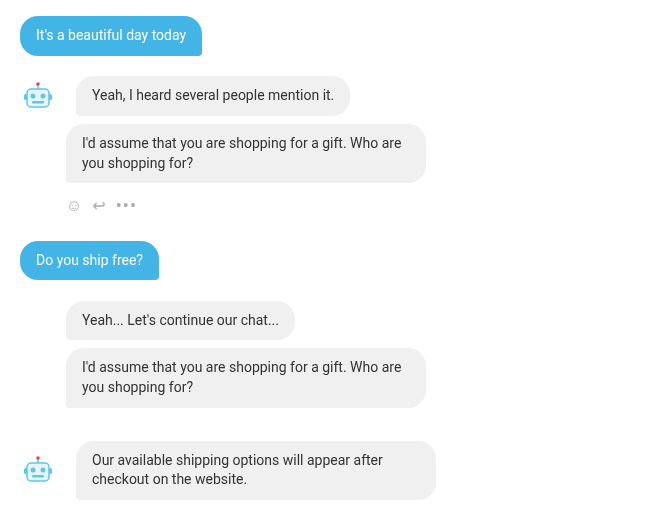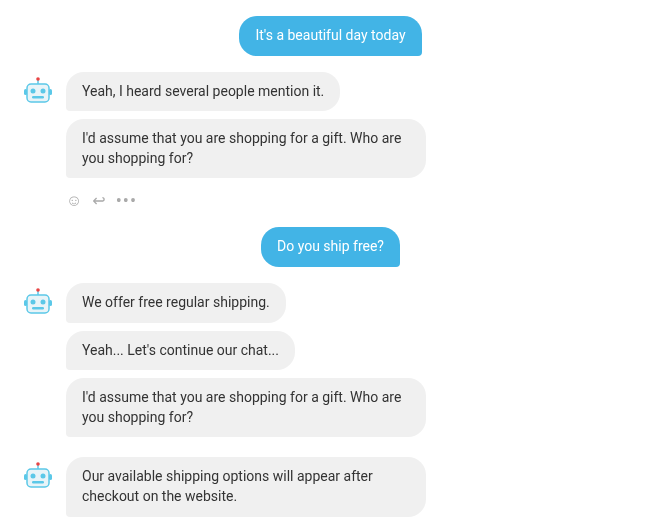--- a/index.html
+++ b/index.html
@@ -23,39 +23,39 @@
       padding: 16px 20px;
       display: flex;
       flex-direction: column;
       gap: 6px;
       overflow-y: auto;
     }
 
     
     .message-row-user {
       display: flex;
-      justify-content: center;
+      justify-content: flex-start;
       margin-bottom: 4px;
     }
 
     .bubble-user {
       background: #42b4e6;
       color: #ffffff;
       border-radius: 18px 18px 4px 18px;
       padding: 10px 16px;
       max-width: 240px;
       font-size: 14px;
       line-height: 1.4;
     }
 
     
     .message-row-bot {
       display: flex;
-      align-items: flex-start;
-      gap: 10px;
+      align-items: center;
+      gap: 20px;
       margin-bottom: 2px;
       position: relative;
     }
 
     .message-row-bot .avatar {
       width: 36px;
       height: 36px;
       flex-shrink: 0;
       margin-top: 2px;
     }
@@ -156,69 +156,52 @@
     <span class="action-icon" style="font-size:18px; letter-spacing:1px;">•••</span>
   </div>
 
   <div class="spacer-md"></div>
 
   <div class="message-row-user">
     <div class="bubble-user">
       <span>Do you ship free?</span>
     </div>
   </div>
+
+  <div class="spacer-sm"></div>
+
+
+  <div class="message-row-bot-noavatar">
+    <div class="bubble-bot">
+      <span>Yeah... Let's continue our chat...</span>
+    </div>
+  </div>
+
+  <div class="message-row-bot-noavatar">
+    <div class="bubble-bot">
+      <span>I'd assume that you are shopping for a gift. Who are you shopping for?</span>
+    </div>
+  </div>
+
+  <div class="spacer-md"></div>
+
 
   <div class="spacer-sm"></div>
 
   <div class="message-row-bot">
     <div class="avatar">
       <svg class="robot-svg" viewBox="0 0 36 36" xmlns="http://www.w3.org/2000/svg">
         <rect x="7" y="10" width="22" height="18" rx="4" ry="4" fill="#e8f4f8" stroke="#5bc8e8" stroke-width="1.5"></rect>
         <circle cx="13" cy="17" r="2.5" fill="#5bc8e8"></circle>
         <circle cx="23" cy="17" r="2.5" fill="#5bc8e8"></circle>
         <rect x="12" y="22" width="12" height="2.5" rx="1.2" fill="#5bc8e8"></rect>
         <line x1="18" y1="10" x2="18" y2="6" stroke="#5bc8e8" stroke-width="1.5"></line>
         <circle cx="18" cy="5" r="1.8" fill="#e84444"></circle>
         <rect x="4" y="15" width="3" height="6" rx="1.5" fill="#5bc8e8"></rect>
         <rect x="29" y="15" width="3" height="6" rx="1.5" fill="#5bc8e8"></rect>
       </svg>
     </div>
     <div class="bubble-bot">
-      <span>We offer free regular shipping.</span>
-    </div>
-  </div>
-
-  <div class="message-row-bot-noavatar">
-    <div class="bubble-bot">
-      <span>Yeah... Let's continue our chat...</span>
-    </div>
-  </div>
-
-  <div class="message-row-bot-noavatar">
-    <div class="bubble-bot">
-      <span>I'd assume that you are shopping for a gift. Who are you shopping for?</span>
-    </div>
-  </div>
-
-  <div class="spacer-md"></div>
-
-
-  <div class="spacer-sm"></div>
-
-  <div class="message-row-bot">
-    <div class="avatar">
-      <svg class="robot-svg" viewBox="0 0 36 36" xmlns="http://www.w3.org/2000/svg">
-        <rect x="7" y="10" width="22" height="18" rx="4" ry="4" fill="#e8f4f8" stroke="#5bc8e8" stroke-width="1.5"></rect>
-        <circle cx="13" cy="17" r="2.5" fill="#5bc8e8"></circle>
-        <circle cx="23" cy="17" r="2.5" fill="#5bc8e8"></circle>
-        <rect x="12" y="22" width="12" height="2.5" rx="1.2" fill="#5bc8e8"></rect>
-        <line x1="18" y1="10" x2="18" y2="6" stroke="#5bc8e8" stroke-width="1.5"></line>
-        <circle cx="18" cy="5" r="1.8" fill="#e84444"></circle>
-        <rect x="4" y="15" width="3" height="6" rx="1.5" fill="#5bc8e8"></rect>
-        <rect x="29" y="15" width="3" height="6" rx="1.5" fill="#5bc8e8"></rect>
-      </svg>
-    </div>
-    <div class="bubble-bot">
       <span>Our available shipping options will appear after checkout on the website.</span>
     </div>
   </div>
 
 </div>
 
 </body></html>

